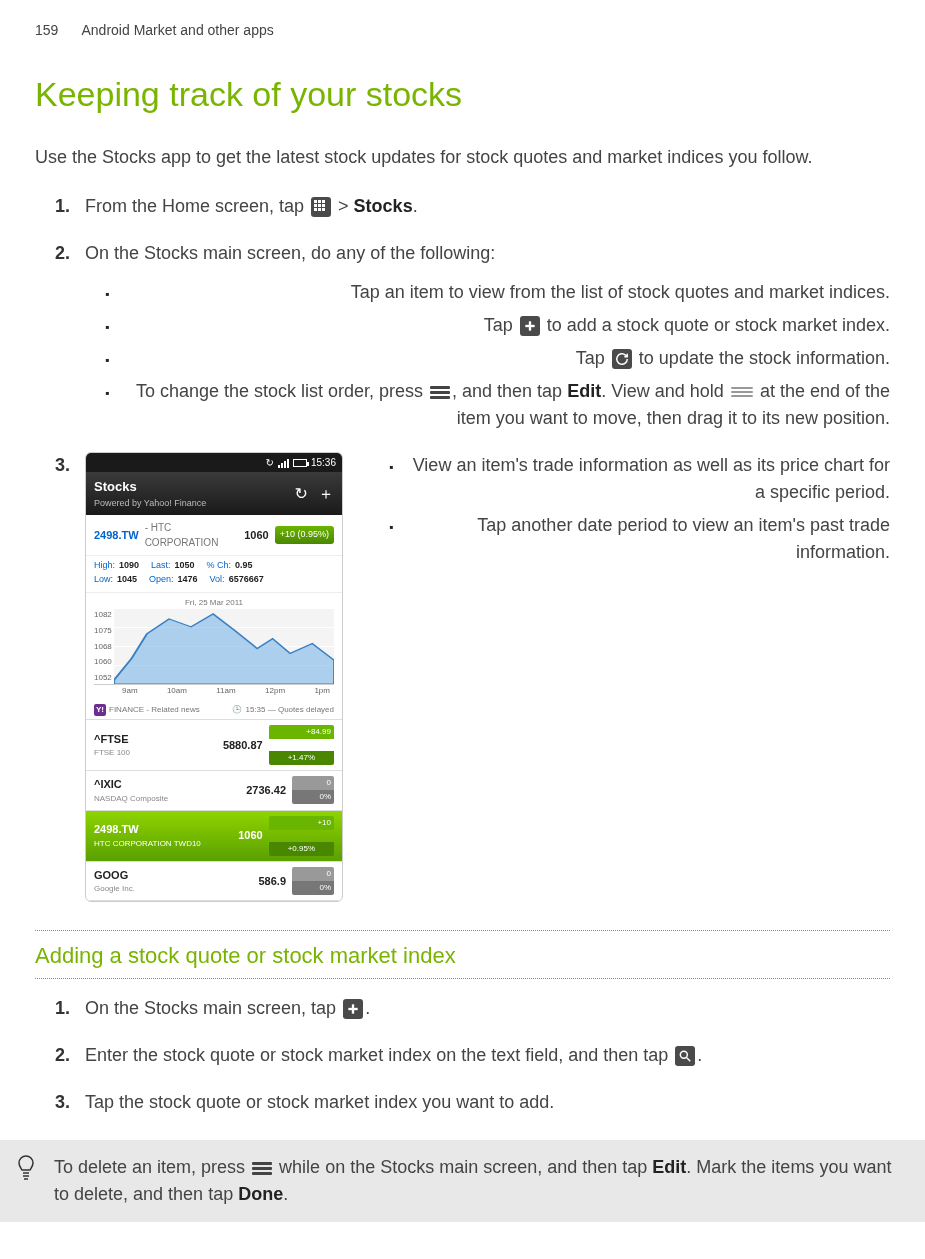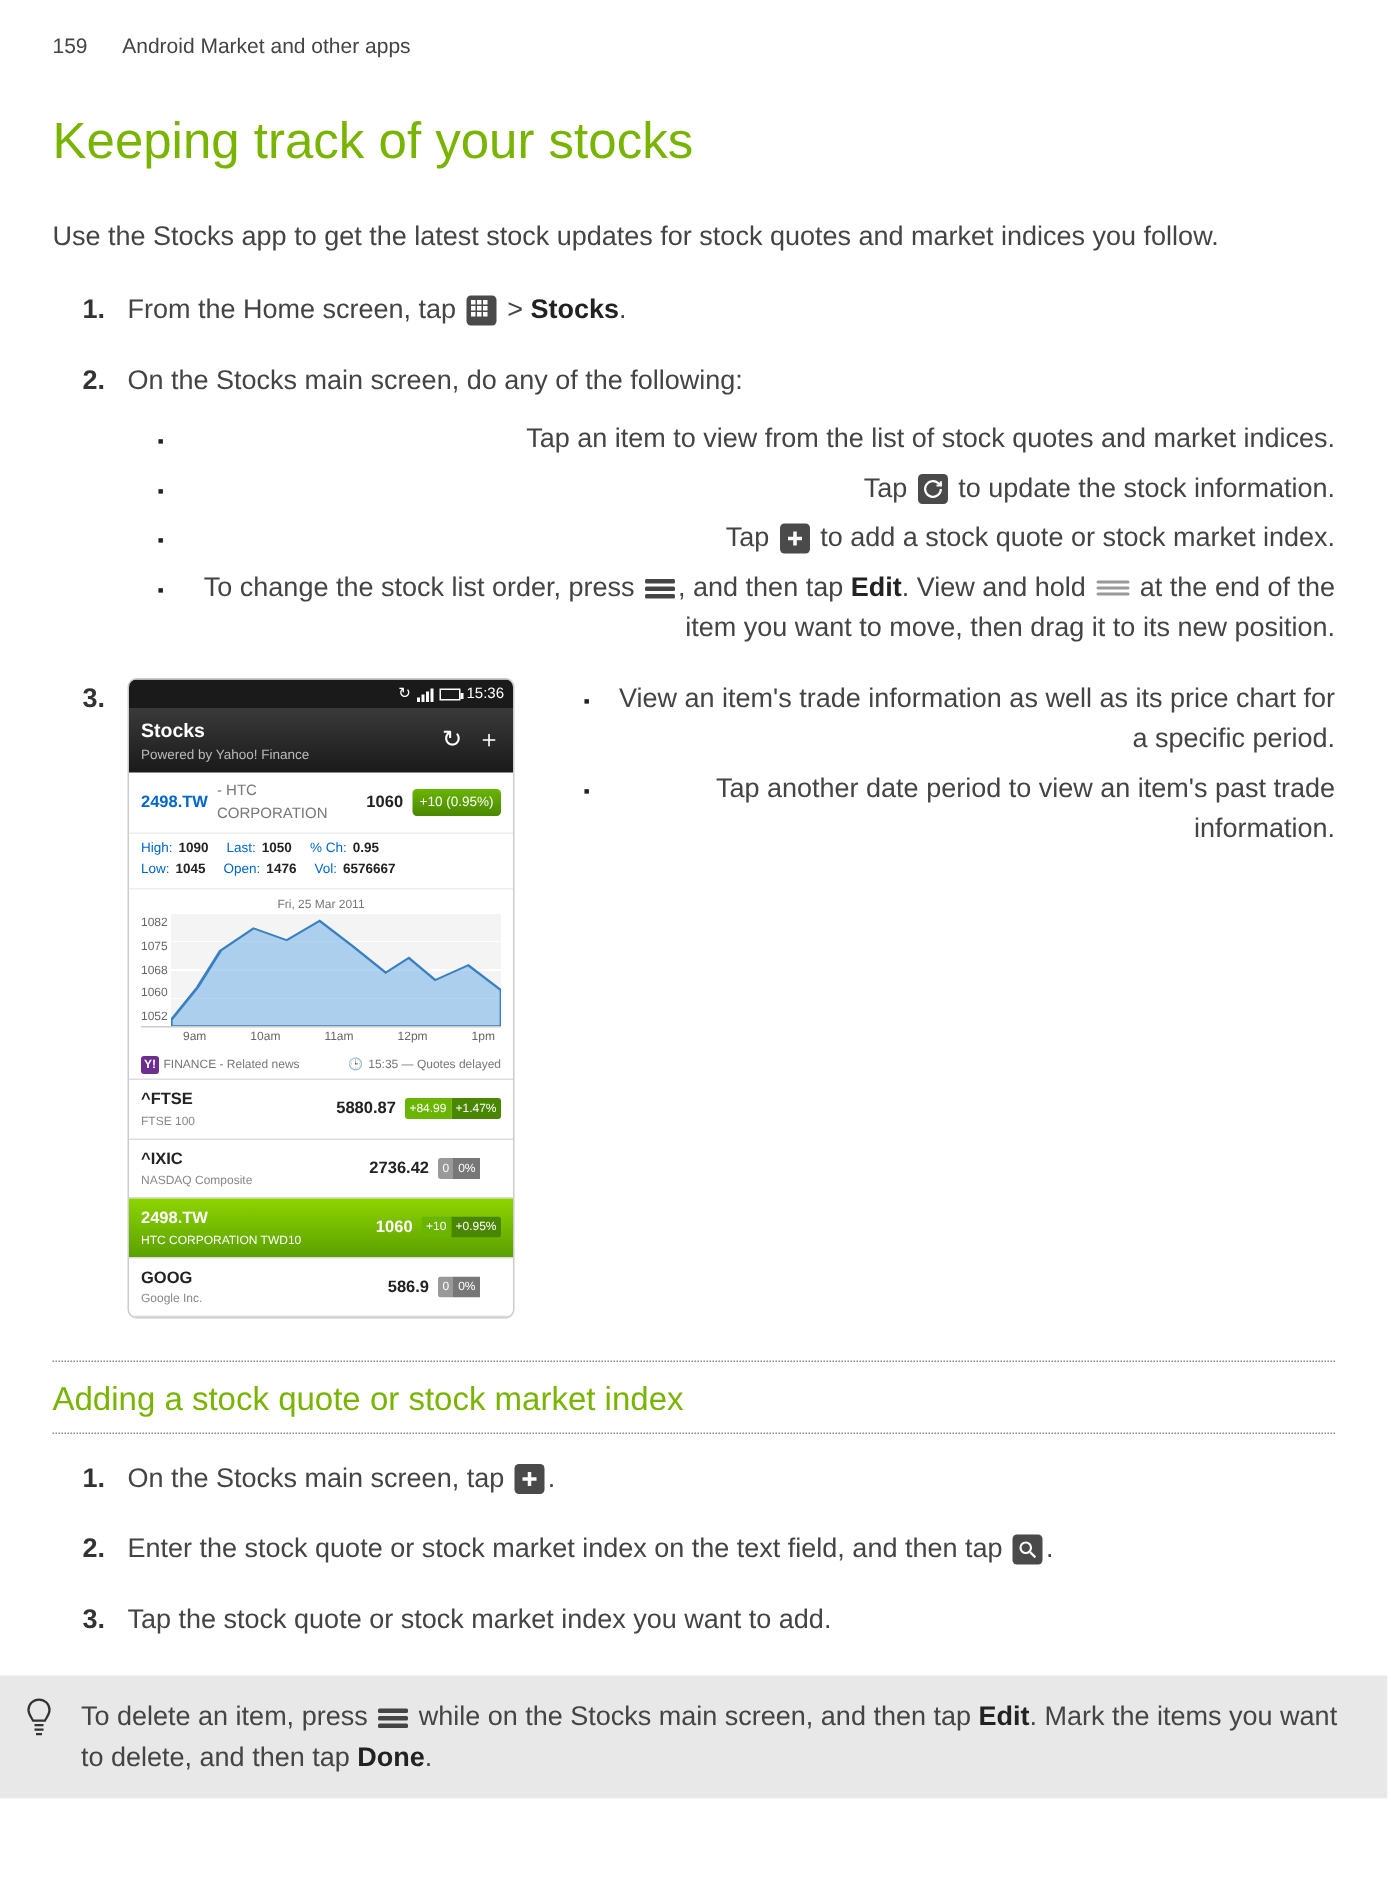--- a/index.html
+++ b/index.html
@@ -101,23 +101,23 @@
   .finance-row { display: flex; justify-content: space-between; align-items: center; font-size: 8px; color: #777; padding: 3px 8px; border-bottom: 1px solid #ddd; }
   .finance-row .yicon { width: 12px; height: 12px; background: #6c2f8f; color: #fff; border-radius: 2px; text-align: center; font-size: 8px; line-height: 12px; font-weight: bold; }
   .period-row { display: flex; }
   .period-row .p { flex: 1; text-align: center; font-size: 10px; padding: 5px 0; background: linear-gradient(#fafafa,#e0e0e0); color: #444; font-weight: 600; border-top: 1px solid #ccc; }
   .period-row .p.active { background: linear-gradient(#8fd400,#5aa000); color: #fff; }
   .list-row { display: flex; align-items: center; padding: 5px 8px; border-bottom: 1px solid #ddd; font-size: 10px; }
   .list-row .names { flex: 1; }
   .list-row .names .sym { font-weight: 600; color: #222; font-size: 11px; }
   .list-row .names .full { color: #888; font-size: 8px; }
   .list-row .pr { font-weight: 700; color: #222; margin-right: 6px; font-size: 11px; }
-  .list-row .chg { display: flex; font-size: 8px; color: #fff; border-radius: 2px; overflow: hidden; text-align: right; min-width: 42px; }
+  .list-row .chg { display: flex; flex-direction: column; font-size: 8px; color: #fff; border-radius: 2px; overflow: hidden; text-align: right; min-width: 42px; }
   .list-row .chg.up span:first-child { background: #6ab500; padding: 1px 3px; }
-  .list-row .chg.up span:last-child { background: #4a8700; padding: 1px 3px; }
+  .list-row .chg.up span:last-child { background: #4a8700; padding: 1px 19px; margin-top: 12px; }
   .list-row .chg.flat span:first-child { background: #999; padding: 1px 3px; }
   .list-row .chg.flat span:last-child { background: #777; padding: 1px 3px; }
   .list-row.sel { background: linear-gradient(#8fd400,#5aa000); }
   .list-row.sel .names .sym, .list-row.sel .names .full, .list-row.sel .pr { color: #fff; }
   .dotted-sep { border: none; border-top: 1px dotted #888; margin: 28px 0 8px; }
   h2.sub { color: #78b400; font-weight: 400; font-size: 22px; margin-bottom: 6px; }
   .tip-box {
     background: #e8e8e8;
     padding: 14px 16px 14px 54px;
     position: relative;
@@ -161,31 +161,31 @@
         <span></span>
         <span></span>
       </span><span> &gt; </span><span class="bold">Stocks</span><span>.</span>
   </li>
   <li>
     <span class="num">2.</span>
     <span>On the Stocks main screen, do any of the following:</span>
     <ul class="bullets">
       <li>Tap an item to view from the list of stock quotes and market indices.</li>
       <li><span>Tap </span><span class="icon-inline">
+            <svg width="14" height="14" viewBox="0 0 24 24" fill="#fff">
+              <rect x="10" y="4" width="4" height="16"></rect>
+              <rect x="4" y="10" width="16" height="4"></rect>
+            </svg>
+          </span><span> to add a stock quote or stock market index.</span></li>
+      <li><span>Tap </span><span class="icon-inline">
             <svg width="14" height="14" viewBox="0 0 24 24" fill="none" stroke="#fff" stroke-width="2.5">
               <path d="M21 12a9 9 0 1 1-3-6.7L21 8"></path>
               <polyline points="21 3 21 8 16 8"></polyline>
             </svg>
           </span><span> to update the stock information.</span></li>
-      <li><span>Tap </span><span class="icon-inline">
-            <svg width="14" height="14" viewBox="0 0 24 24" fill="#fff">
-              <rect x="10" y="4" width="4" height="16"></rect>
-              <rect x="4" y="10" width="16" height="4"></rect>
-            </svg>
-          </span><span> to add a stock quote or stock market index.</span></li>
       <li><span>To change the stock list order, press </span><span class="icon-menu-lines">
             <span class="bar"></span>
             <span class="bar"></span>
             <span class="bar"></span>
           </span><span>, and then tap </span><span class="bold">Edit</span><span>. View and hold </span><span class="icon-drag-lines">
             <span class="bar"></span>
             <span class="bar"></span>
             <span class="bar"></span>
           </span><span> at the end of the item you want to move, then drag it to its new position.</span></li>
     </ul>

